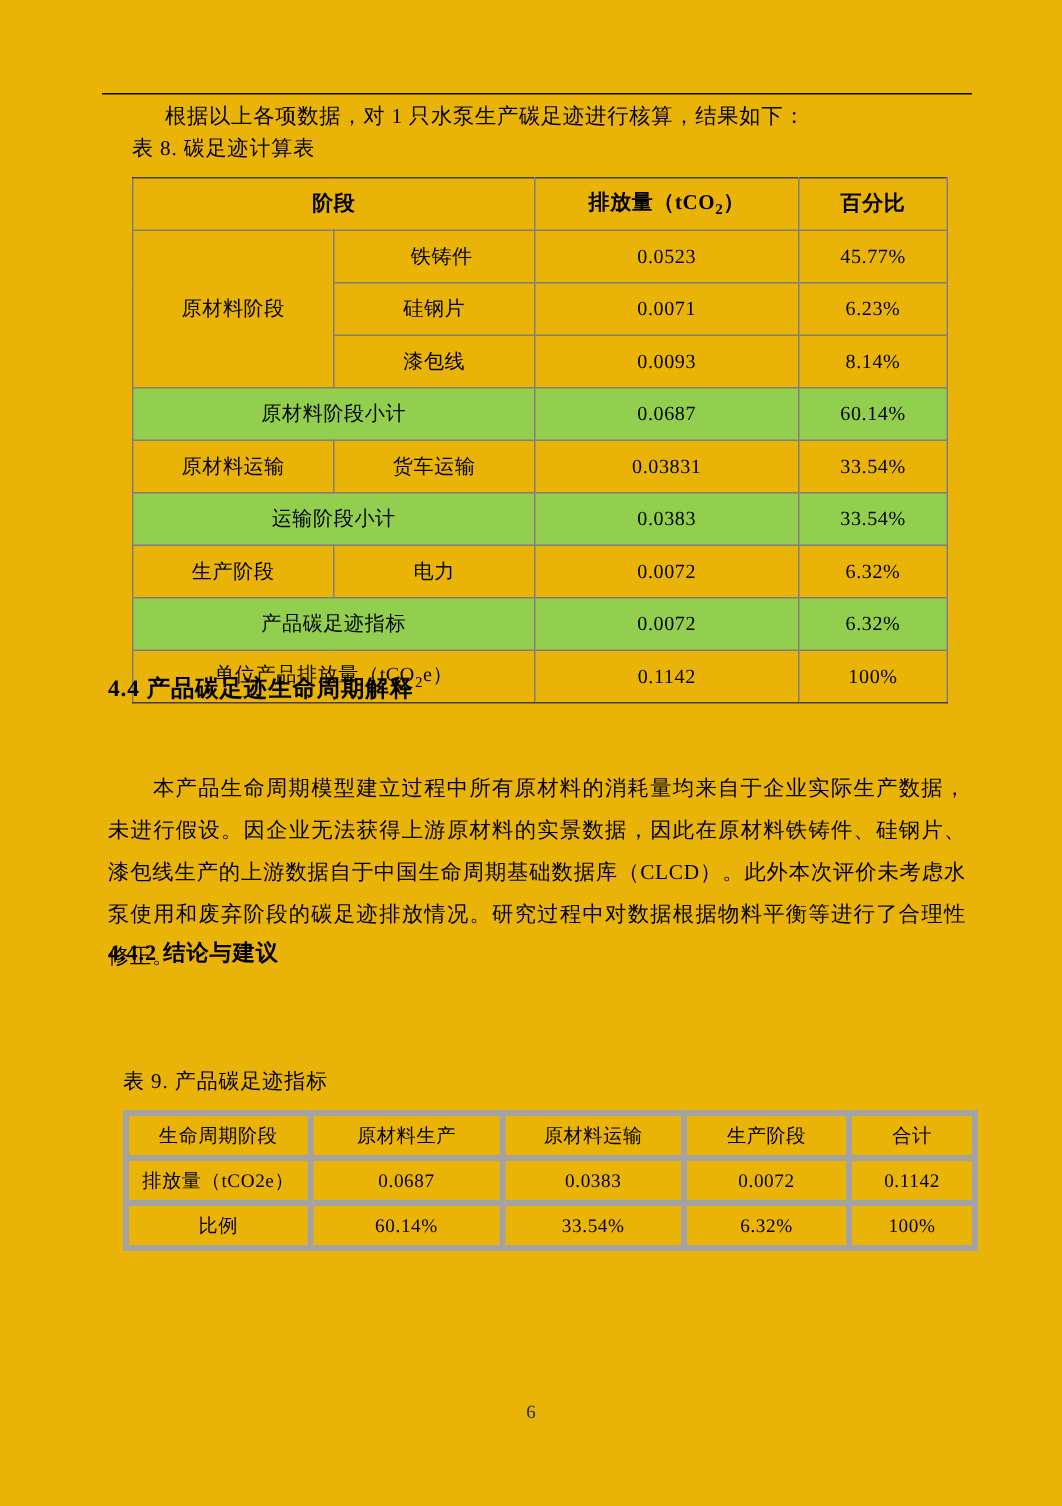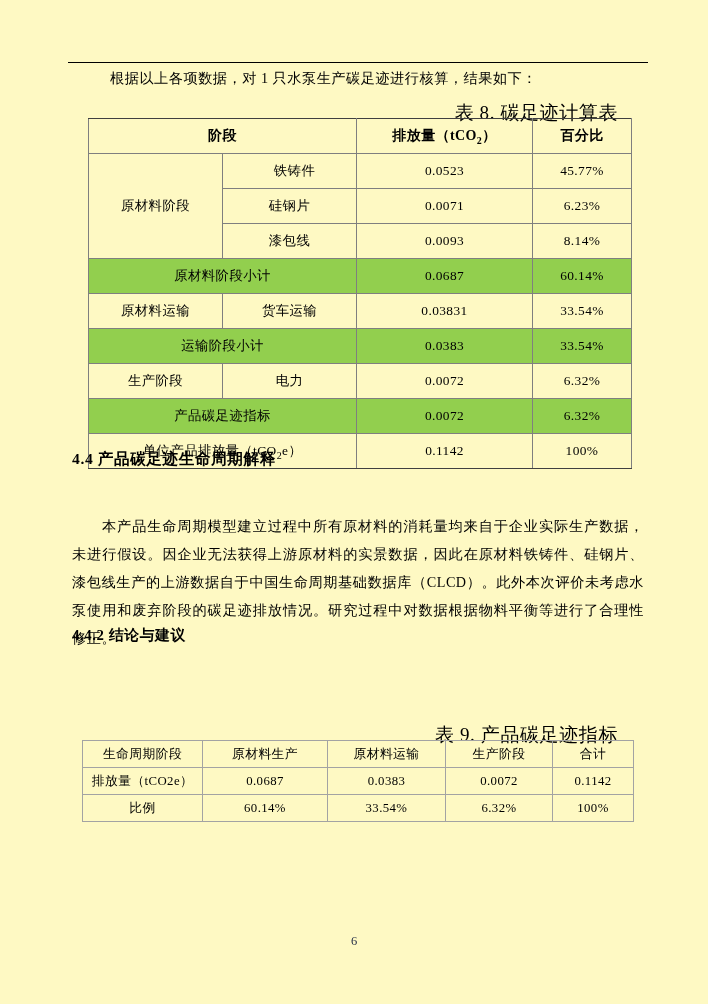--- a/index.html
+++ b/index.html
@@ -8,21 +8,21 @@
     background: #ffffff;
   }
   body {
     font-family: "Liberation Serif", "DejaVu Serif", serif;
     color: #000000;
   }
   #page {
     position: relative;
     width: 708px;
     height: 1004px;
-    background: #fef9c3;
+    background: #eab308;
     overflow: hidden;
   }
   .header-rule {
     position: absolute;
     left: 68px;
     top: 62px;
     width: 580px;
     height: 0;
     border-top: 1.2px solid #000000;
   }
@@ -30,24 +30,24 @@
     font-size: 14.2px;
     line-height: 28px;
     letter-spacing: 0.5px;
     text-align: justify;
     margin: 0;
   }
   .para.indent {
     text-indent: 30px;
   }
   .caption {
-    font-size: 19px;
-    text-align: right;
+    font-size: 14px;
+    text-align: left;
     letter-spacing: 0.6px;
-    margin: 10px;
+    margin: 0;
   }
   
   table.doc-table {
     border-collapse: collapse;
     width: 100%;
     table-layout: fixed;
   }
   table.doc-table td {
     border: 1px solid #808080;
     text-align: center;
@@ -84,21 +84,21 @@
   
   #table9 {
     position: absolute;
     left: 82px;
     top: 740px;
     width: 546px;
   }
   #table9 td {
     height: 26px;
     font-size: 12.8px;
-    border: 1px solid #a3a3a3;
+    border: 4px solid #a3a3a3;
   }
   
   .h2 {
     font-size: 15.6px;
     font-weight: bold;
     letter-spacing: 0.6px;
     margin: 0;
   }
   .h3 {
     font-size: 14.8px;

